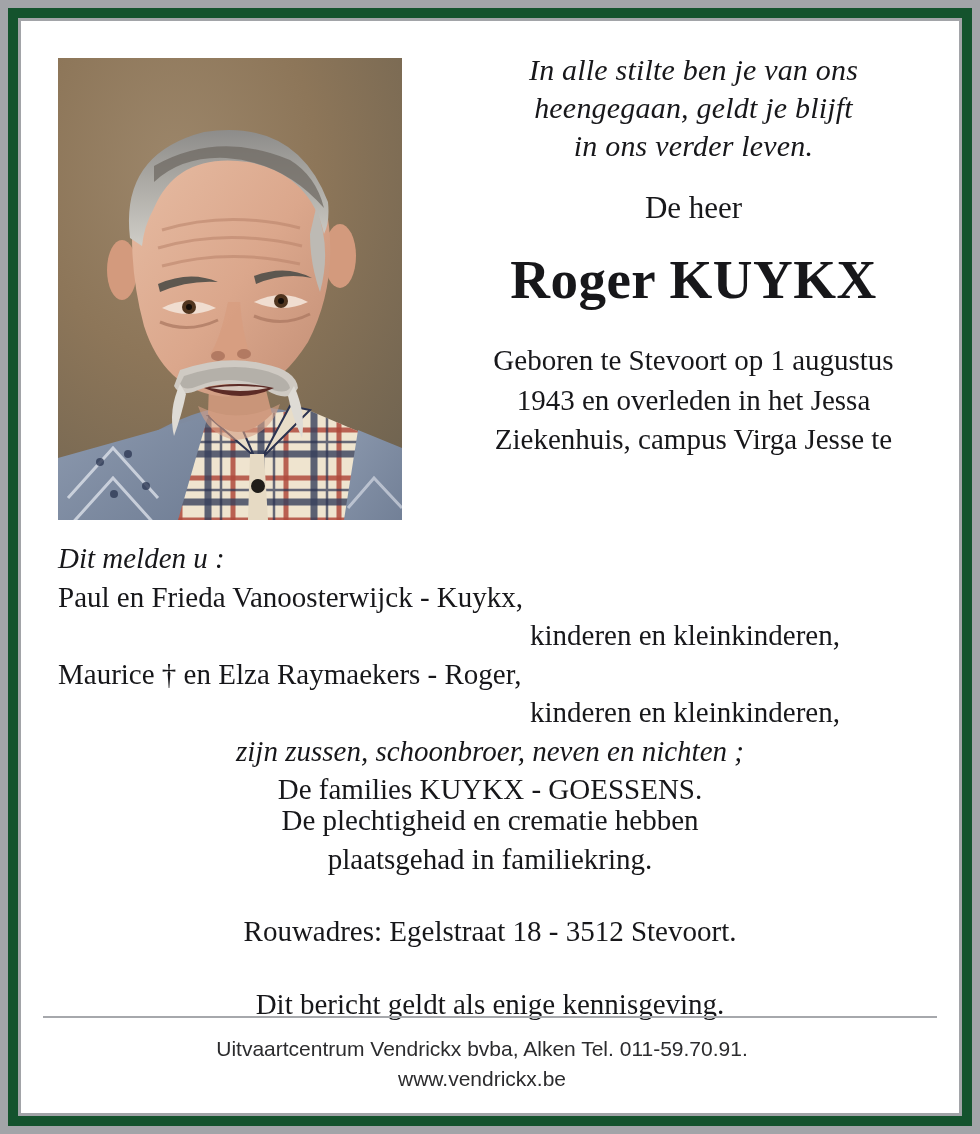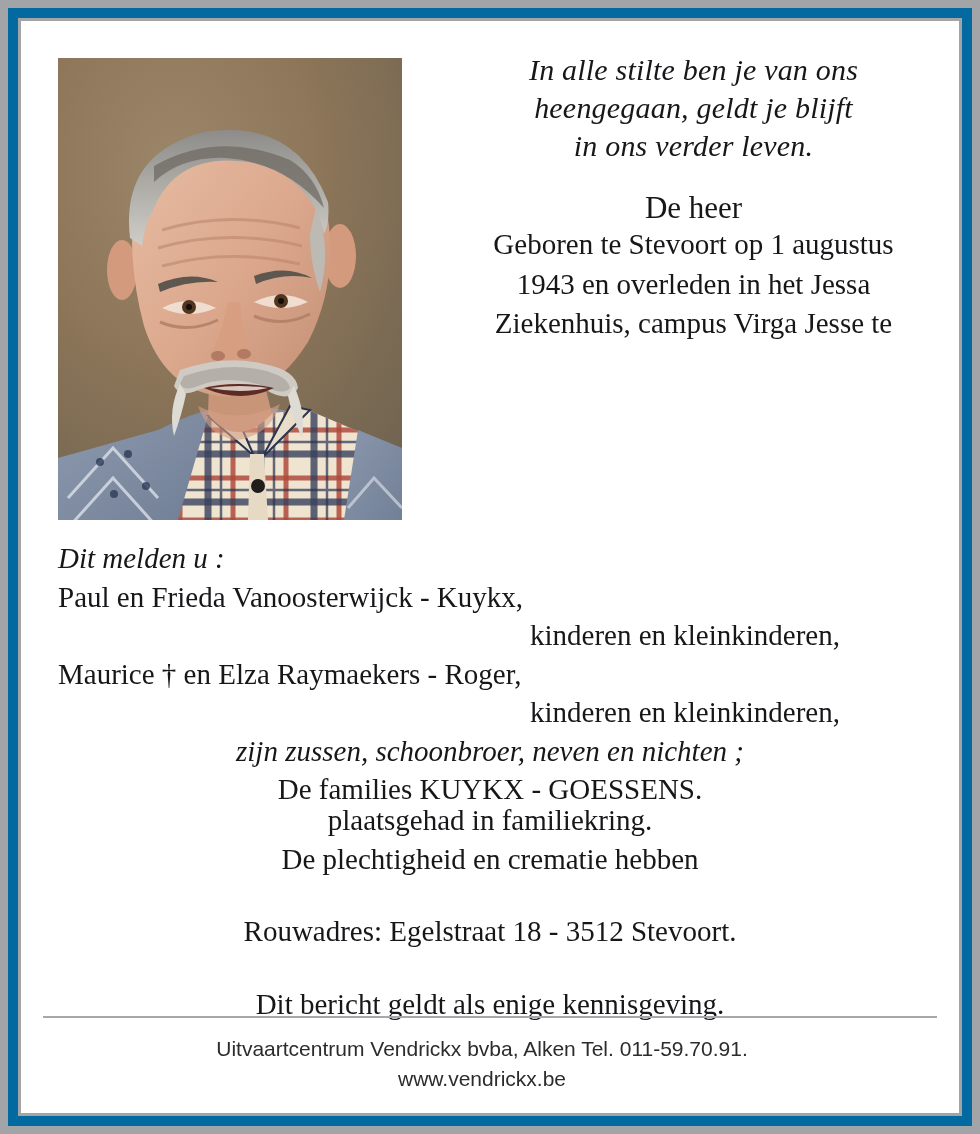--- a/index.html
+++ b/index.html
@@ -15,21 +15,21 @@
     overflow: hidden;
   }
 
   
   .card-outer {
     position: absolute;
     left: 0; top: 0;
     width: 980px; height: 1134px;
     box-sizing: border-box;
     border: 8px solid #a2a4a8;
-    background: #0369a1;
+    background: #14532d;
   }
   .card-mid {
     position: absolute;
     left: 10px; top: 10px;
     right: 10px; bottom: 10px;
     box-sizing: border-box;
     border: 3px solid #a2a4a8;
     background: #ffffff;
   }
   .card-inner {
@@ -86,20 +86,21 @@
   .fullname {
     margin-top: 26px;
     font-size: 55px;
     font-weight: bold;
     line-height: 1.05;
     letter-spacing: .5px;
     color: #17171a;
   }
 
   .lifespan {
+    margin-top: 32px;
     font-size: 29px;
     line-height: 1.36;
     color: #17171a;
   }
   .lifespan div { white-space: nowrap; }
 
   
   .family {
     position: absolute;
     left: 37px;
@@ -310,42 +311,43 @@
           </svg>
         </div>
 
         <div class="headings">
           <div class="poem">
             <div>In alle stilte ben je van ons</div>
             <div>heengegaan, geldt je blijft</div>
             <div>in ons verder leven.</div>
           </div>
           <div class="deheer">De heer</div>
+          <div class="fullname">Roger KUYKX</div>
           <div class="lifespan">
             <div>Geboren te Stevoort op 1 augustus</div>
             <div>1943 en overleden in het Jessa</div>
             <div>Ziekenhuis, campus Virga Jesse te</div>
           </div>
         </div>
       </div>
 
       <div class="family">
         <div class="fam-lead">Dit melden u :</div>
         <div class="fam-left">Paul en Frieda Vanoosterwijck - Kuykx,</div>
         <div class="fam-right">kinderen en kleinkinderen,</div>
         <div class="fam-left">Maurice † en Elza Raymaekers - Roger,</div>
         <div class="fam-right">kinderen en kleinkinderen,</div>
         <div class="fam-center fam-italic">zijn zussen, schoonbroer, neven en nichten ;</div>
         <div class="fam-center">De families KUYKX - GOESSENS.</div>
       </div>
 
       <div class="closing">
         <div class="para">
+          <div>De plechtigheid en crematie hebben</div>
           <div>plaatsgehad in  familiekring.</div>
-          <div>De plechtigheid en crematie hebben</div>
         </div>
         <div class="para">Rouwadres: Egelstraat 18 - 3512 Stevoort.</div>
         <div class="para">Dit bericht geldt als enige kennisgeving.</div>
       </div>
 
       <div class="footer-rule"></div>
       <div class="footer">
         <div>Uitvaartcentrum Vendrickx bvba, Alken Tel. 011-59.70.91.</div>
         <div>www.vendrickx.be</div>
       </div>

